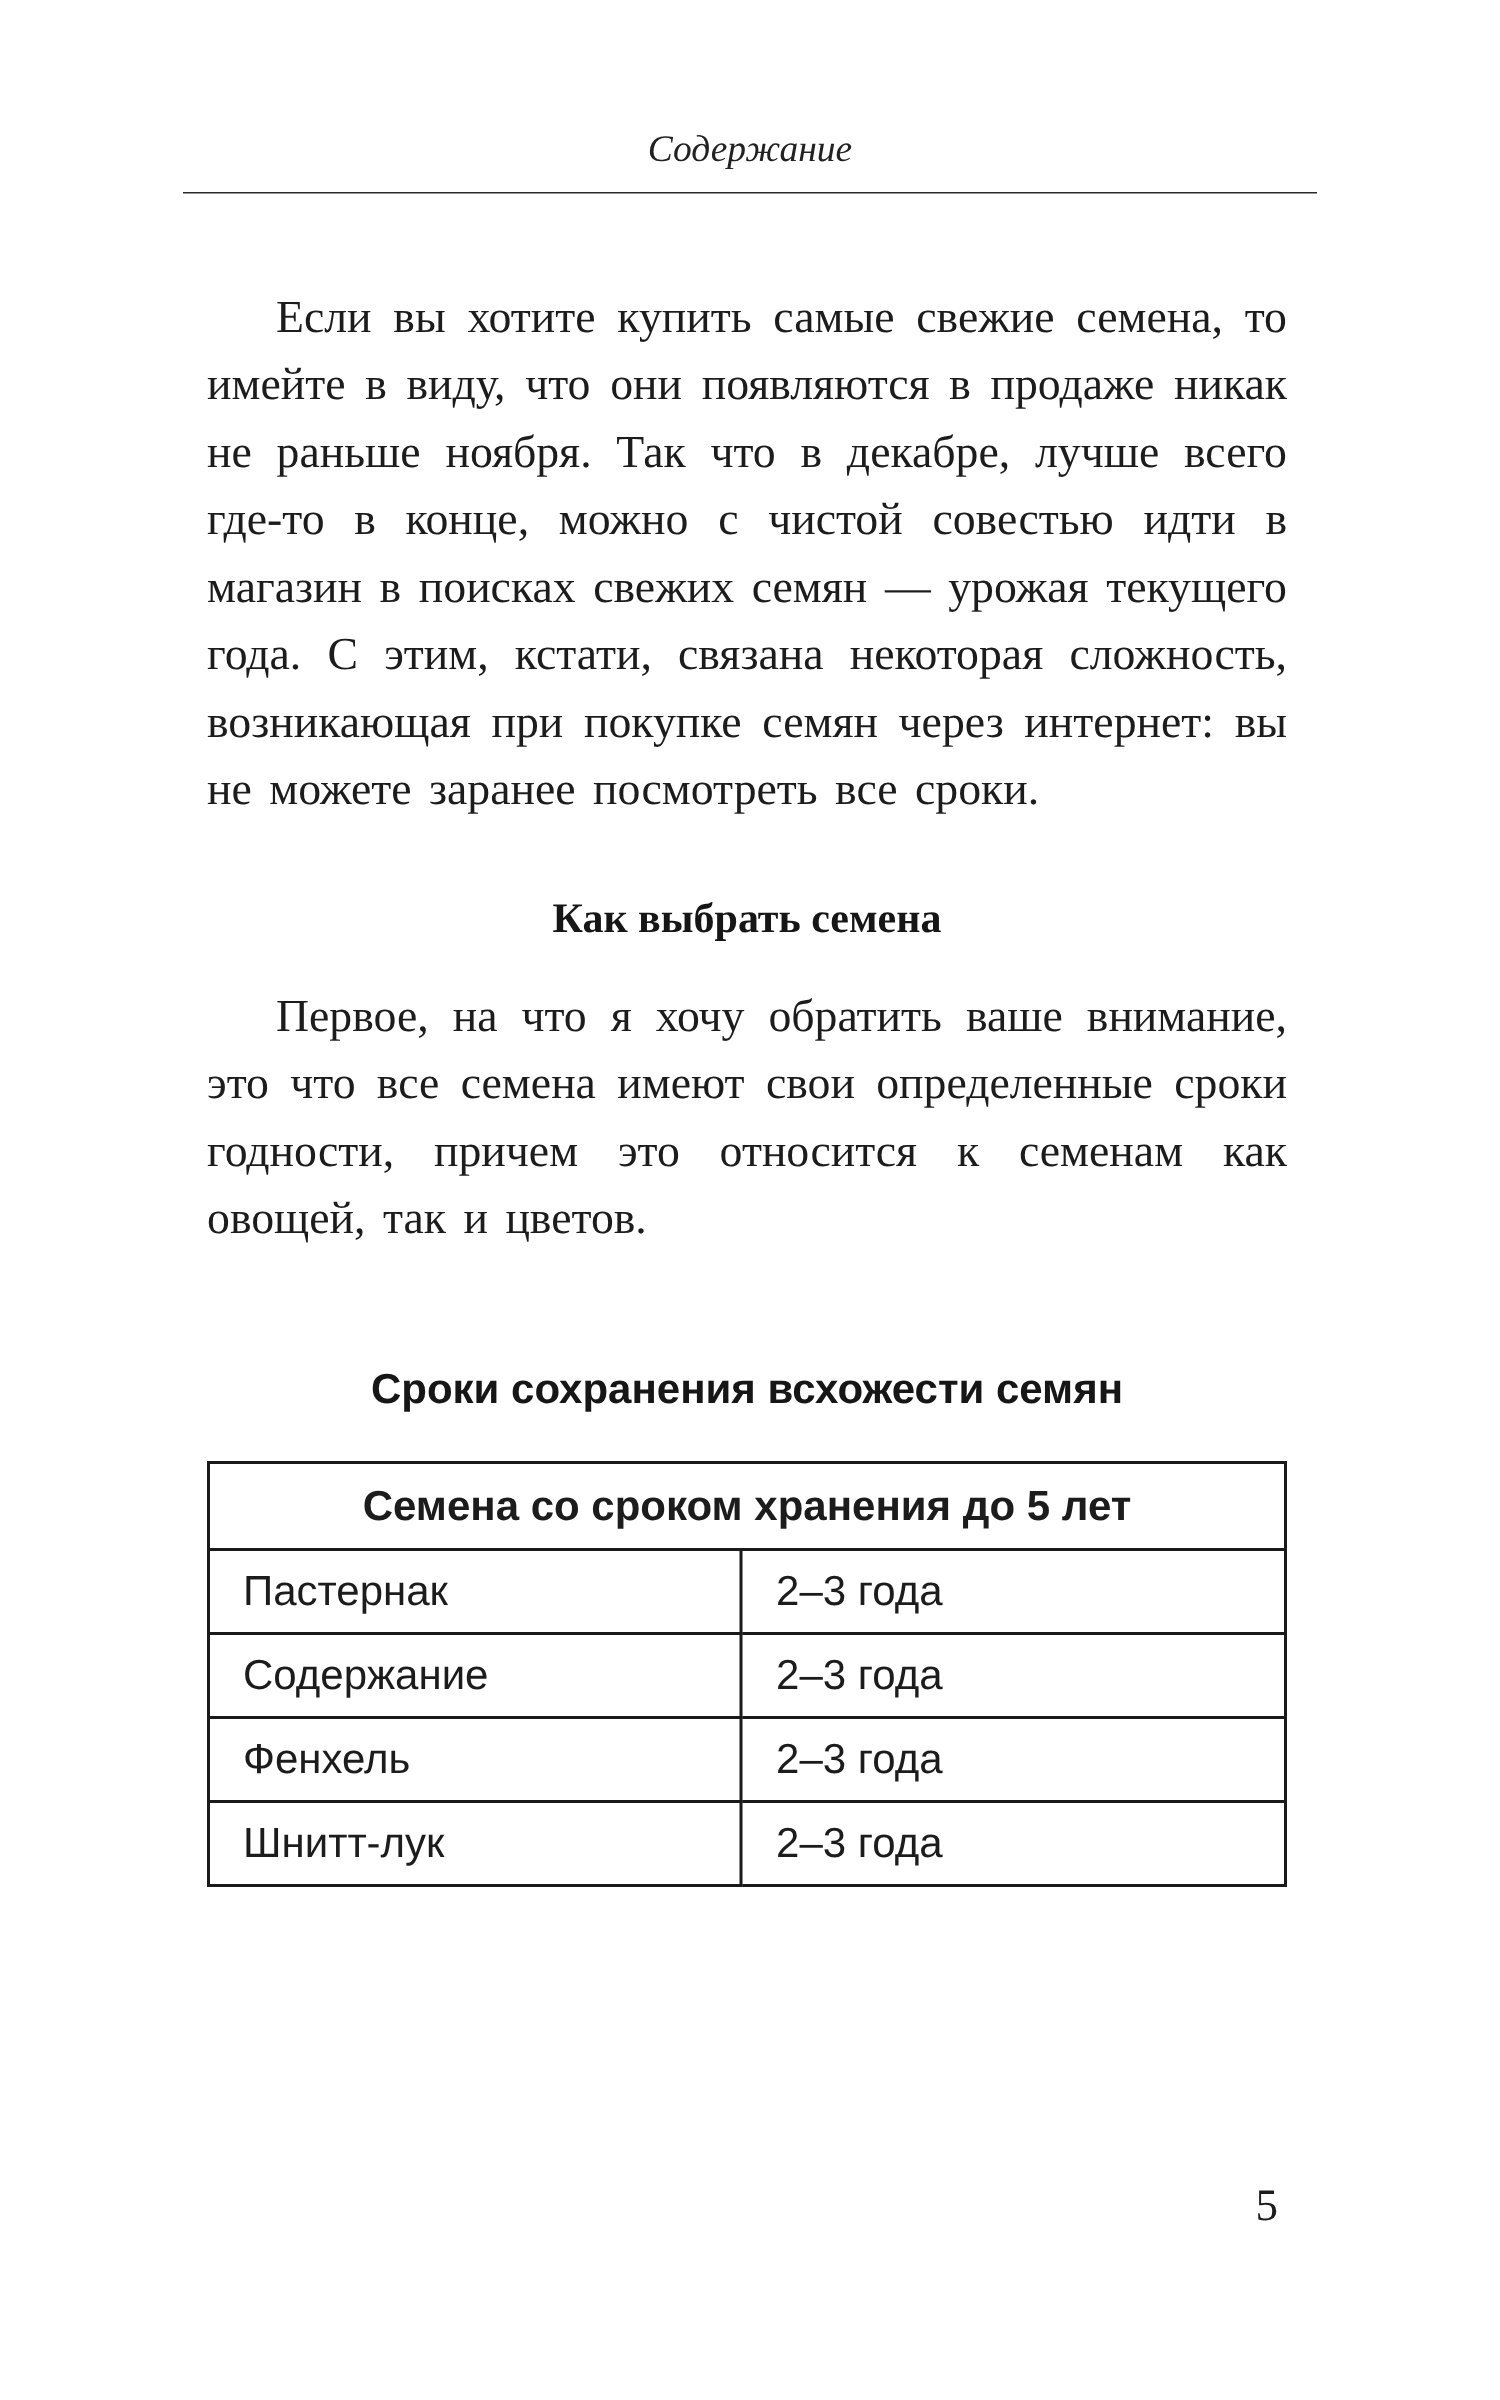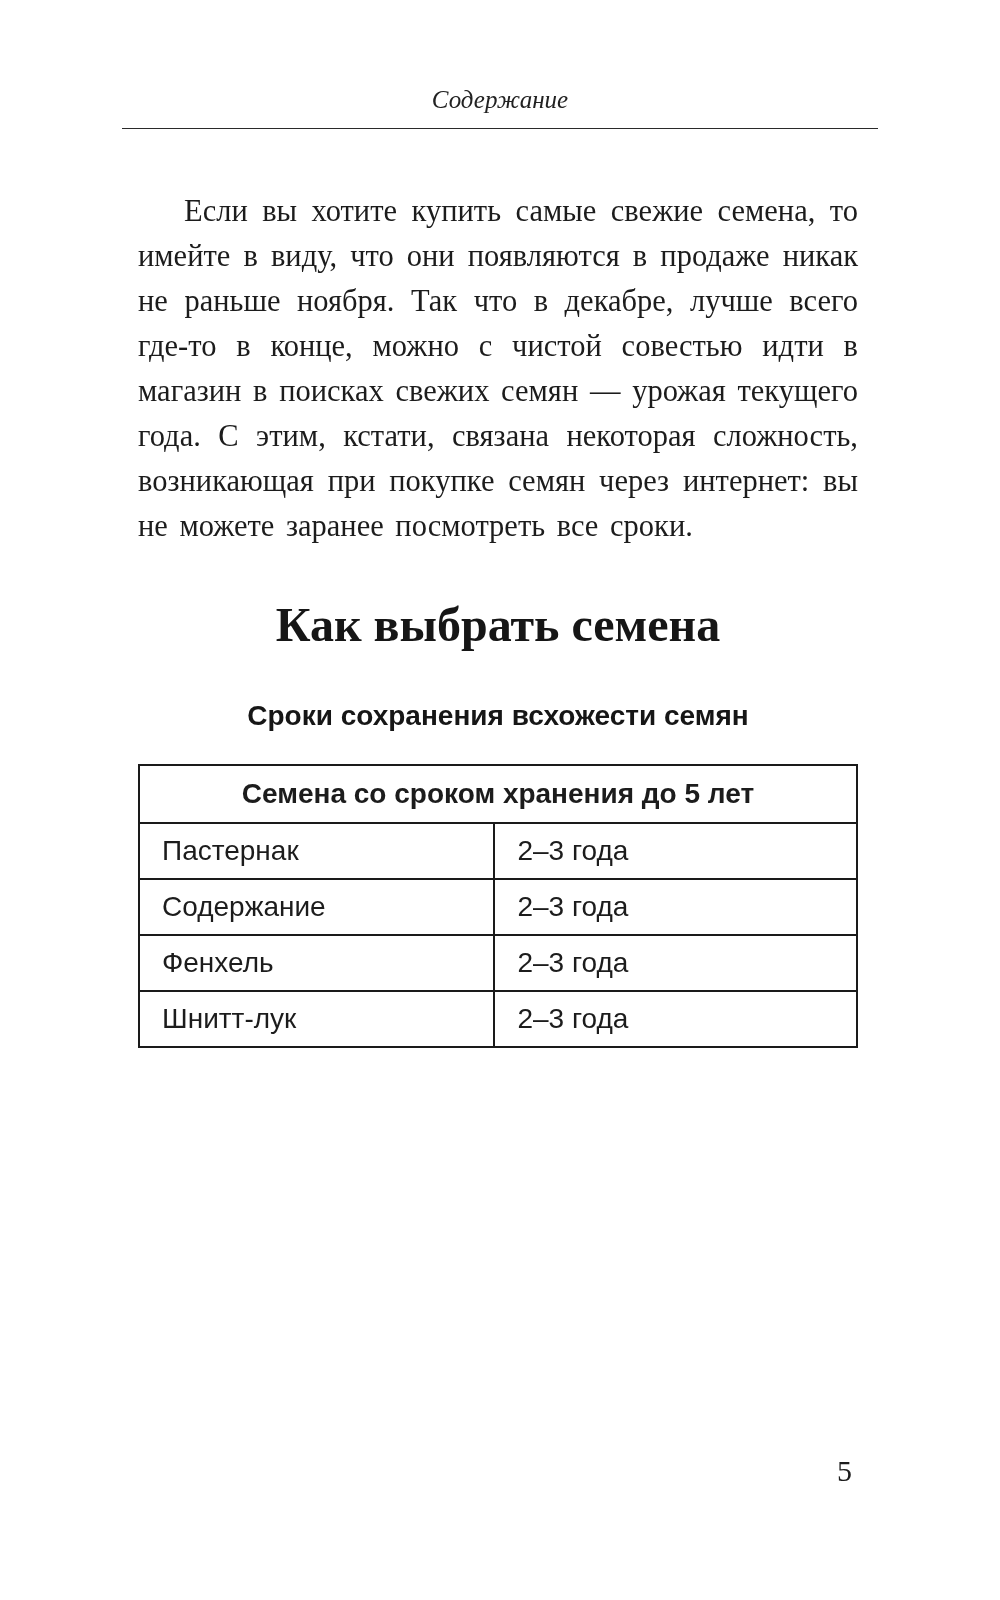--- a/index.html
+++ b/index.html
@@ -39,29 +39,29 @@
     text-align: justify;
     text-indent: 46px;
     word-spacing: 4px;
   }
 
   .para.no-indent { text-indent: 0; }
 
   .section-heading {
     margin-top: 48px;
     text-align: center;
-    font-size: 48px;
+    font-size: 28px;
     font-weight: bold;
     color: #161616;
   }
 
   .section-heading + .para { margin-top: 26px; }
 
   .table-title {
-    margin-top: 48px;
+    margin-top: 75px;
     text-align: center;
     font-family: "Liberation Sans", sans-serif;
     font-size: 28px;
     font-weight: bold;
     color: #161616;
   }
 
   table.seed-table {
     margin-top: 32px;
     width: 100%;
@@ -106,20 +106,21 @@
     <hr class="head-rule">
   </header>
 
   <main>
 
 
     <p class="para">Если вы хотите купить самые свежие семена, то имейте в виду, что они появляются в продаже никак не раньше ноября. Так что в декабре, лучше всего где-то в конце, можно с чистой совестью идти в магазин в поисках свежих семян — урожая текущего года. С этим, кстати, связана некоторая сложность, возникающая при покупке семян через интернет: вы не можете заранее посмотреть все сроки.</p>
 
     <h1 class="section-heading">Как выбрать семена</h1>
 
+    <p class="para">Первое, на что я хочу обратить ваше внимание, это что все семена имеют свои определенные сроки годности, причем это относится к семенам как овощей, так и цветов.</p>
 
     <h2 class="table-title">Сроки сохранения всхожести семян</h2>
 
     <table class="seed-table">
       <thead>
         <tr>
           <th colspan="2">Семена со сроком хранения до 5 лет</th>
         </tr>
       </thead>
       <tbody>

